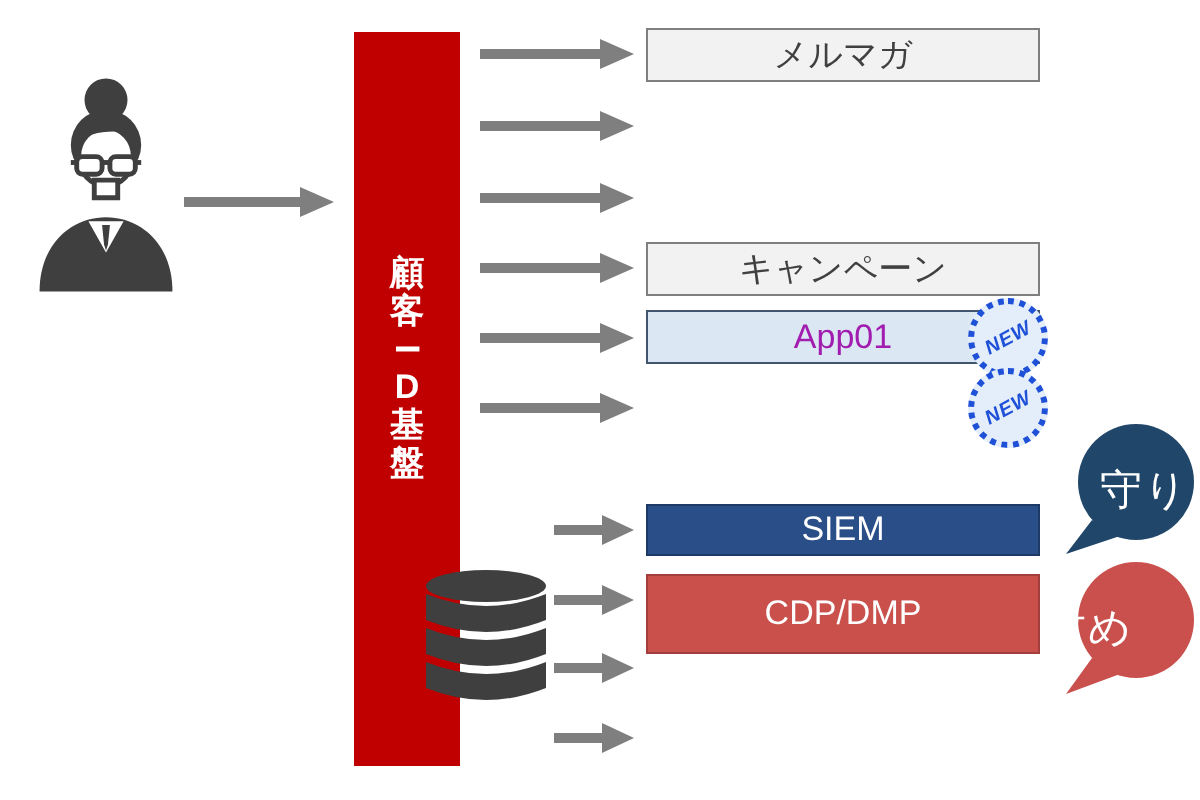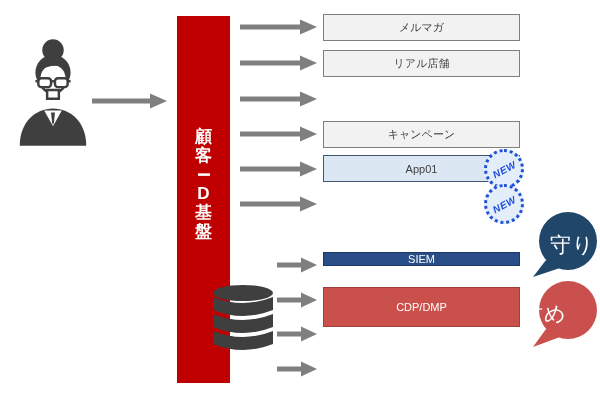--- a/index.html
+++ b/index.html
@@ -9,24 +9,24 @@
   }
   .abs{position:absolute;}
   
   .platform{left:177px;top:16px;width:53px;height:367px;background:#c00000;}
   .platform-label{left:177px;top:127px;width:53px;text-align:center;color:#ffffff;
     font-size:17px;font-weight:bold;line-height:19px;}
   .platform-label span{display:block;}
   .platform-label .rot{transform:rotate(90deg);}
   
   .box{left:323px;width:197px;height:27px;box-sizing:border-box;display:flex;
-    align-items:center;justify-content:center;font-size:11px;}
+    align-items:center;justify-content:center;font-size:17px;}
   .gray{background:#f2f2f2;border:1.5px solid #7f7f7f;color:#404040;}
-  .blue{background:#dbe8f3;border:1.5px solid #41566e;color:#404040;}
-  .navy{background:#2a4e87;border:1.5px solid #1d3a66;color:#ffffff;height:14px;}
+  .blue{background:#dbe8f3;border:1.5px solid #41566e;color:#a21caf;}
+  .navy{background:#2a4e87;border:1.5px solid #1d3a66;color:#ffffff;height:26px;}
   .redbox{background:#c9504b;border:1.5px solid #a23f3c;color:#ffffff;height:40px;}
   
   .badge{width:34px;height:34px;border:3px dotted #1e50d8;border-radius:50%;
     background:#e4eefb;display:flex;align-items:center;justify-content:center;box-sizing:content-box;}
   .badge span{transform:rotate(-28deg);color:#1e50d8;font-weight:bold;font-style:italic;
     font-size:10px;letter-spacing:.5px;}
   
   .bubble-label{color:#ffffff;font-size:21px;letter-spacing:1px;}
   svg{display:block;}
 </style>
@@ -87,23 +87,20 @@
       <polygon points="62,1.5 79,9 62,16.5" fill="#7f7f7f"></polygon>
     </svg>
   <svg class="abs" style="left:238px;top:195px" width="80" height="18" viewBox="0 0 80 18">
       <line x1="2" y1="9" x2="64" y2="9" stroke="#7f7f7f" stroke-width="5"></line>
       <polygon points="62,1.5 79,9 62,16.5" fill="#7f7f7f"></polygon>
     </svg>
 
   <div class="abs box gray" style="top:14px">
       <span>メルマガ</span>
     </div>
-  <div class="abs box gray" style="top:50px">
-      <span>リアル店舗</span>
-    </div>
   <div class="abs box gray" style="top:121px">
       <span>キャンペーン</span>
     </div>
   <div class="abs box blue" style="top:155px">
       <span>App01</span>
     </div>
 
   <div class="abs badge" style="left:484px;top:149px">
     <span>NEW</span>
   </div>

